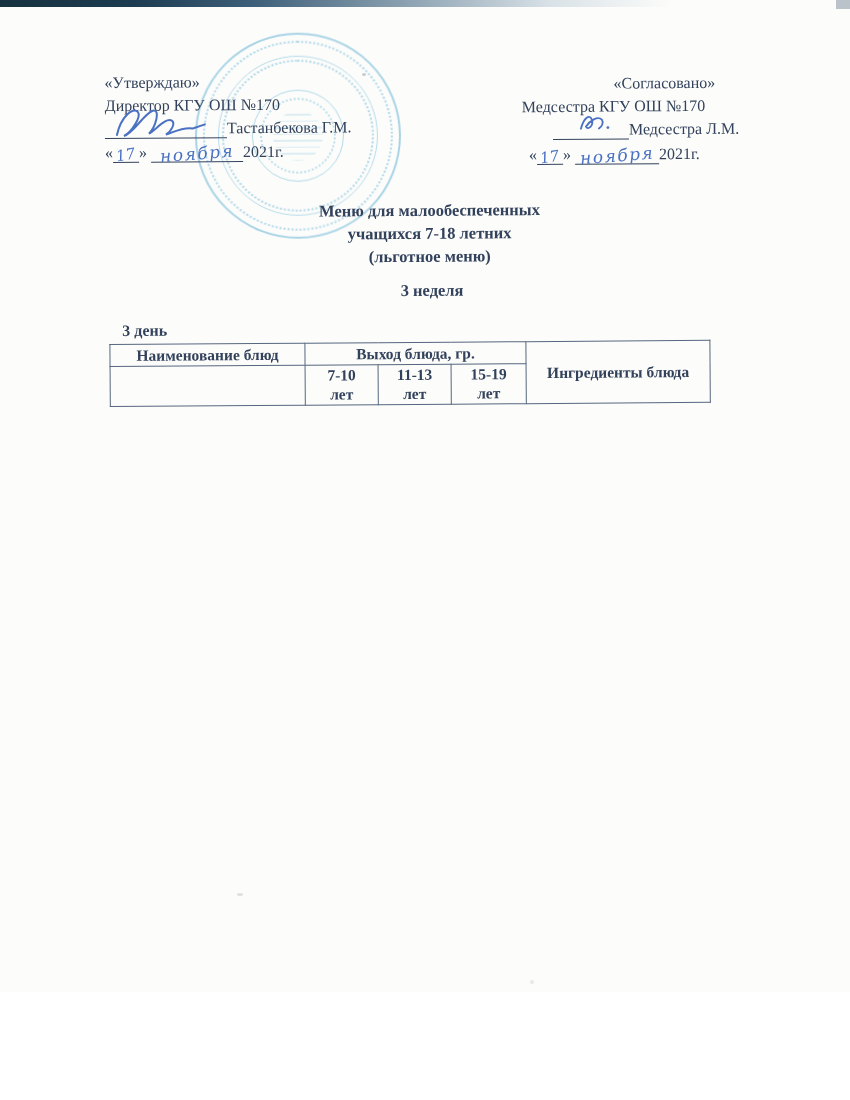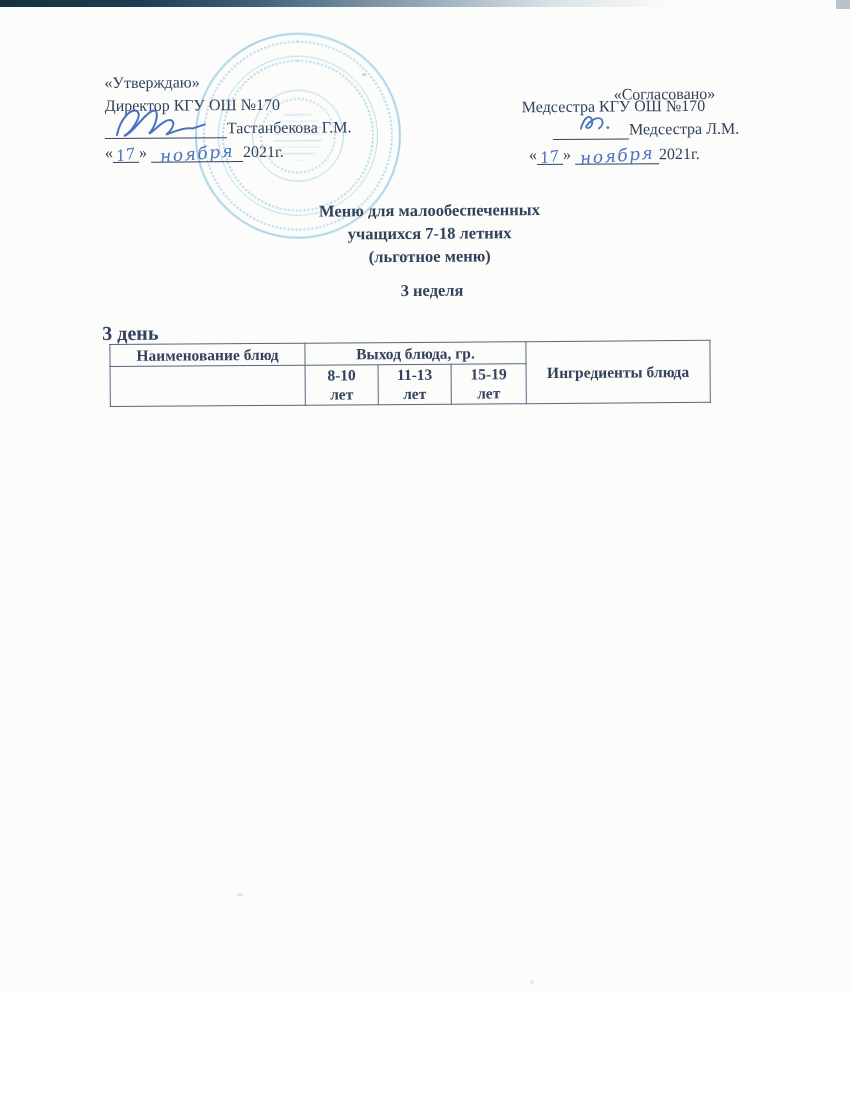--- a/index.html
+++ b/index.html
@@ -38,21 +38,21 @@
   .month-slot-l { width:92px; text-align:center; }
   .month-slot-r { width:84px; text-align:center; }
   .hand { font-style:italic; color:#4a71c2; font-family:"DejaVu Serif",serif; }
   .hand-day { display:inline-block; transform:rotate(-9deg); font-size:15px; }
   .hand-month { display:inline-block; transform:rotate(-4deg) translateY(-1px); font-size:17px; letter-spacing:1.5px; }
   .sig-svg { position:absolute; z-index:3; }
 
   
   .title-block { position:absolute; top:199px; left:0; width:856px; text-align:center; font-weight:bold; font-size:16.5px; line-height:23px; z-index:2; }
   .week-line { position:absolute; top:281px; left:0; width:860px; text-align:center; font-weight:bold; font-size:16.5px; z-index:2; }
-  .day-label { position:absolute; top:320px; left:100px; font-weight:bold; font-size:20px; z-index:2; }
+  .day-label { position:absolute; top:320px; left:120px; font-weight:bold; font-size:16px; z-index:2; }
 
   
   table.menu { position:absolute; left:107px; top:342px; border-collapse:collapse; table-layout:fixed; width:600px; font-size:15.5px; z-index:2; }
   table.menu td { border:1px solid #56677f; vertical-align:top; padding:1px 5px; overflow:hidden; }
   .hc { font-weight:bold; text-align:center; vertical-align:middle !important; }
   .age { white-space:pre-line; line-height:1.2; }
 </style>
 </head>
 <body>
 
@@ -77,21 +77,21 @@
 
     <div class="hline left-block" style="top:71px;">«Утверждаю»</div>
     <div class="hline left-block" style="top:94px;">Директор КГУ ОШ №170</div>
     <div class="hline left-block" style="top:117px;"><span class="ul sig-slot-l"></span><span>Тастанбекова Г.М.</span></div>
     <div class="hline left-block" style="top:141px;"><span>«</span><span class="ul day-slot"><span class="hand hand-day">17</span></span><span>»</span> <span class="ul month-slot-l"><span class="hand hand-month">ноября</span></span><span>2021г.</span></div>
 
     <svg class="sig-svg" style="left:110px; top:103px;" width="100" height="36" viewBox="0 0 100 36">
       <path d="M6 30 C10 12 22 2 27 7 C31 12 20 28 13 31 C23 28 33 9 42 6 C50 4 45 22 38 29 C46 24 55 13 61 16 C65 19 60 27 55 30 C62 28 72 22 82 24 L94 20" fill="none" stroke="#4a71c2" stroke-width="2" stroke-linecap="round"></path>
     </svg>
 
-    <div class="hline" style="left:613px; top:86px;text-align:center;">«Согласовано»</div>
+    <div class="hline" style="left:613px; top:75px;text-align:center;">«Согласовано»</div>
     <div class="hline" style="left:521px; top:98px;">Медсестра КГУ ОШ №170</div>
     <div class="hline" style="left:552px; top:121px;"><span class="ul sig-slot-r"></span><span>Медсестра Л.М.</span></div>
     <div class="hline" style="left:528px; top:146px;"><span>«</span><span class="ul day-slot"><span class="hand hand-day">17</span></span><span>»</span> <span class="ul month-slot-r"><span class="hand hand-month">ноября</span></span><span>2021г.</span></div>
 
     <svg class="sig-svg" style="left:576px; top:112px;" width="46" height="24" viewBox="0 0 46 24">
       <path d="M4 18 C7 7 13 3 15 9 C17 15 11 20 9 16 C13 10 21 5 25 9 C27 12 25 16 22 18" fill="none" stroke="#4a71c2" stroke-width="1.8" stroke-linecap="round"></path>
       <circle cx="31" cy="17" r="1.4" fill="#4a71c2"></circle>
     </svg>
 
     <div class="title-block">
@@ -111,21 +111,21 @@
           <col style="width:184px">
       </colgroup>
       <thead>
         <tr>
           <td class="hc" style="height:22px;">Наименование блюд</td>
           <td class="hc" colspan="3">Выход блюда, гр.</td>
           <td class="hc" rowspan="2">Ингредиенты блюда</td>
         </tr>
         <tr>
           <td style="height:38px;"></td>
-          <td class="hc age">8-10
+          <td class="hc age">7-10
 лет</td>
           <td class="hc age">11-13
 лет</td>
           <td class="hc age">15-19
 лет</td>
         </tr>
       </thead>
       <tbody id="menu-tbody"></tbody>
     </table>
 

